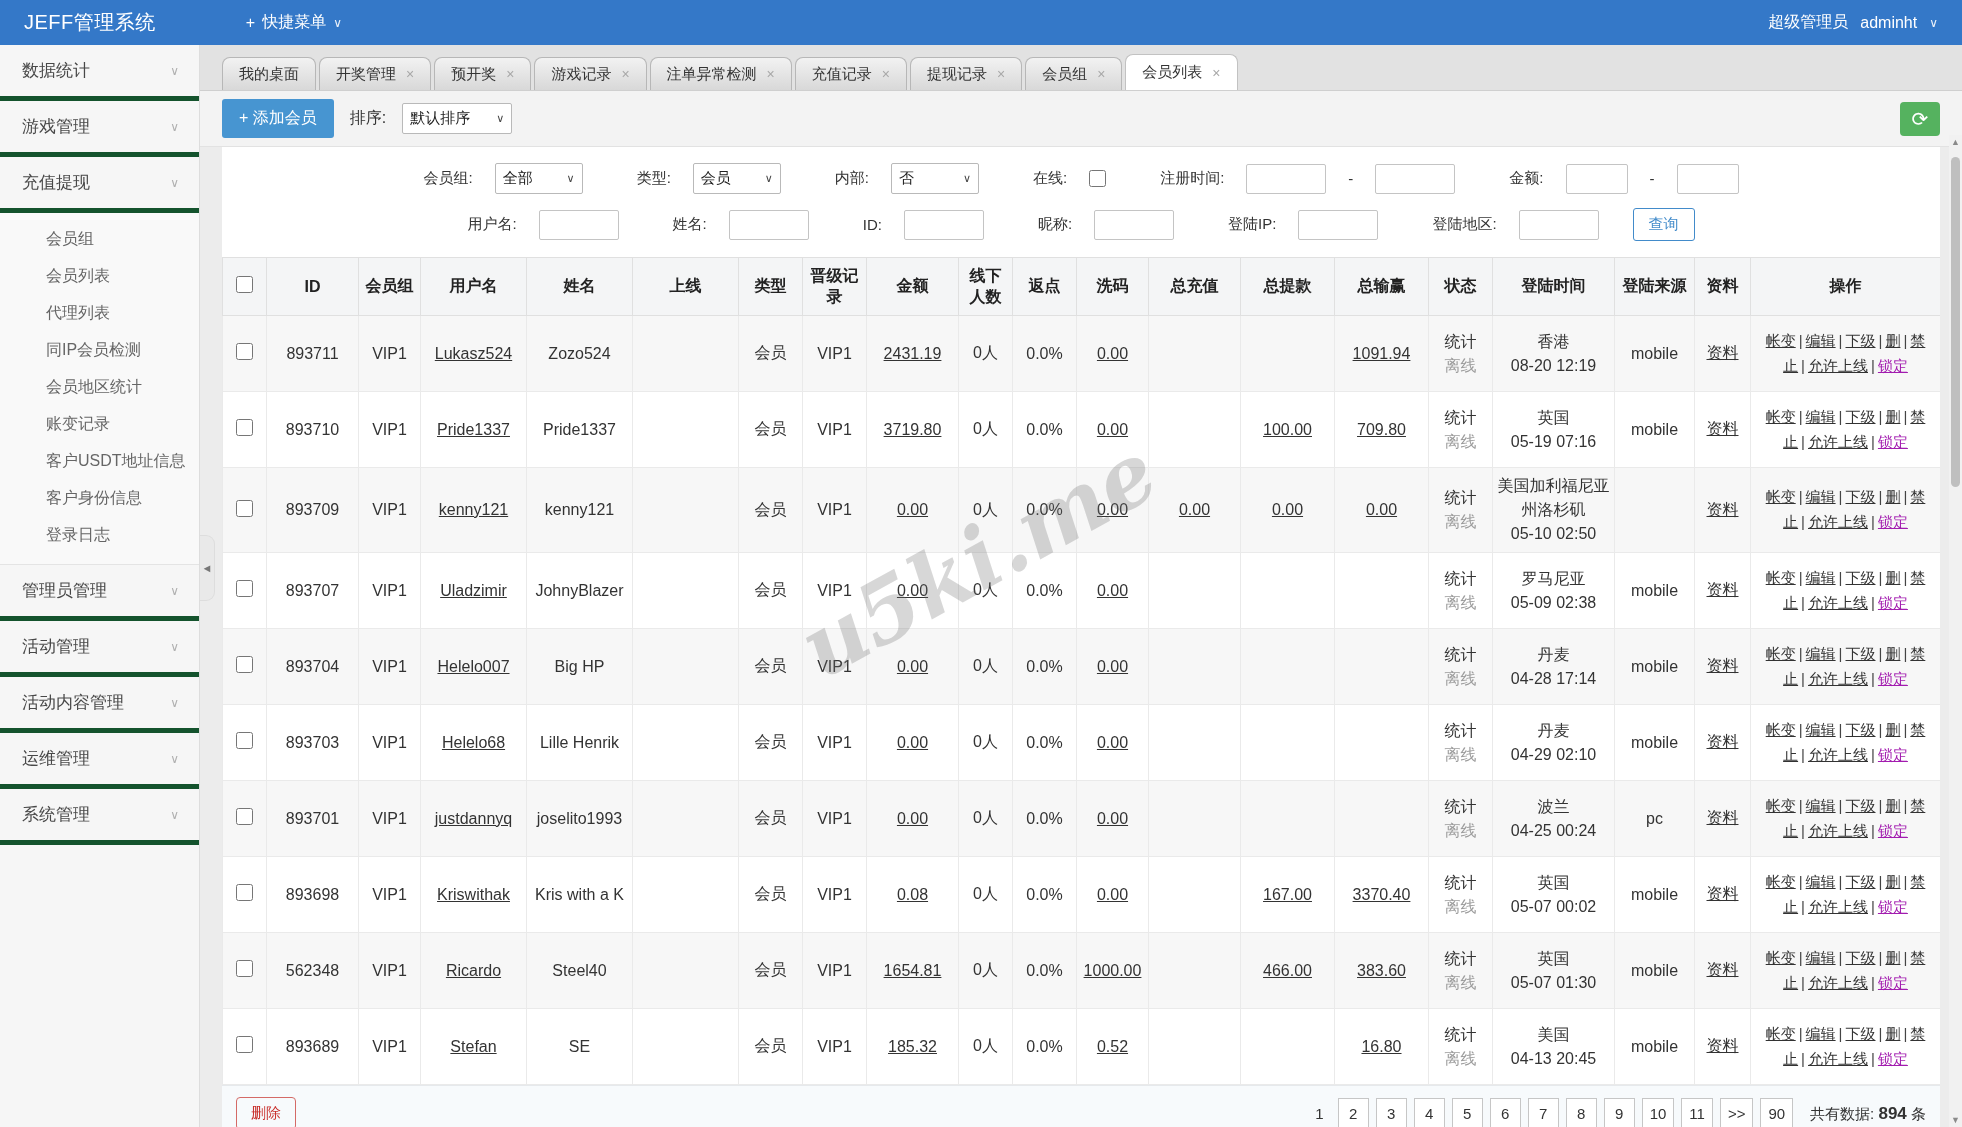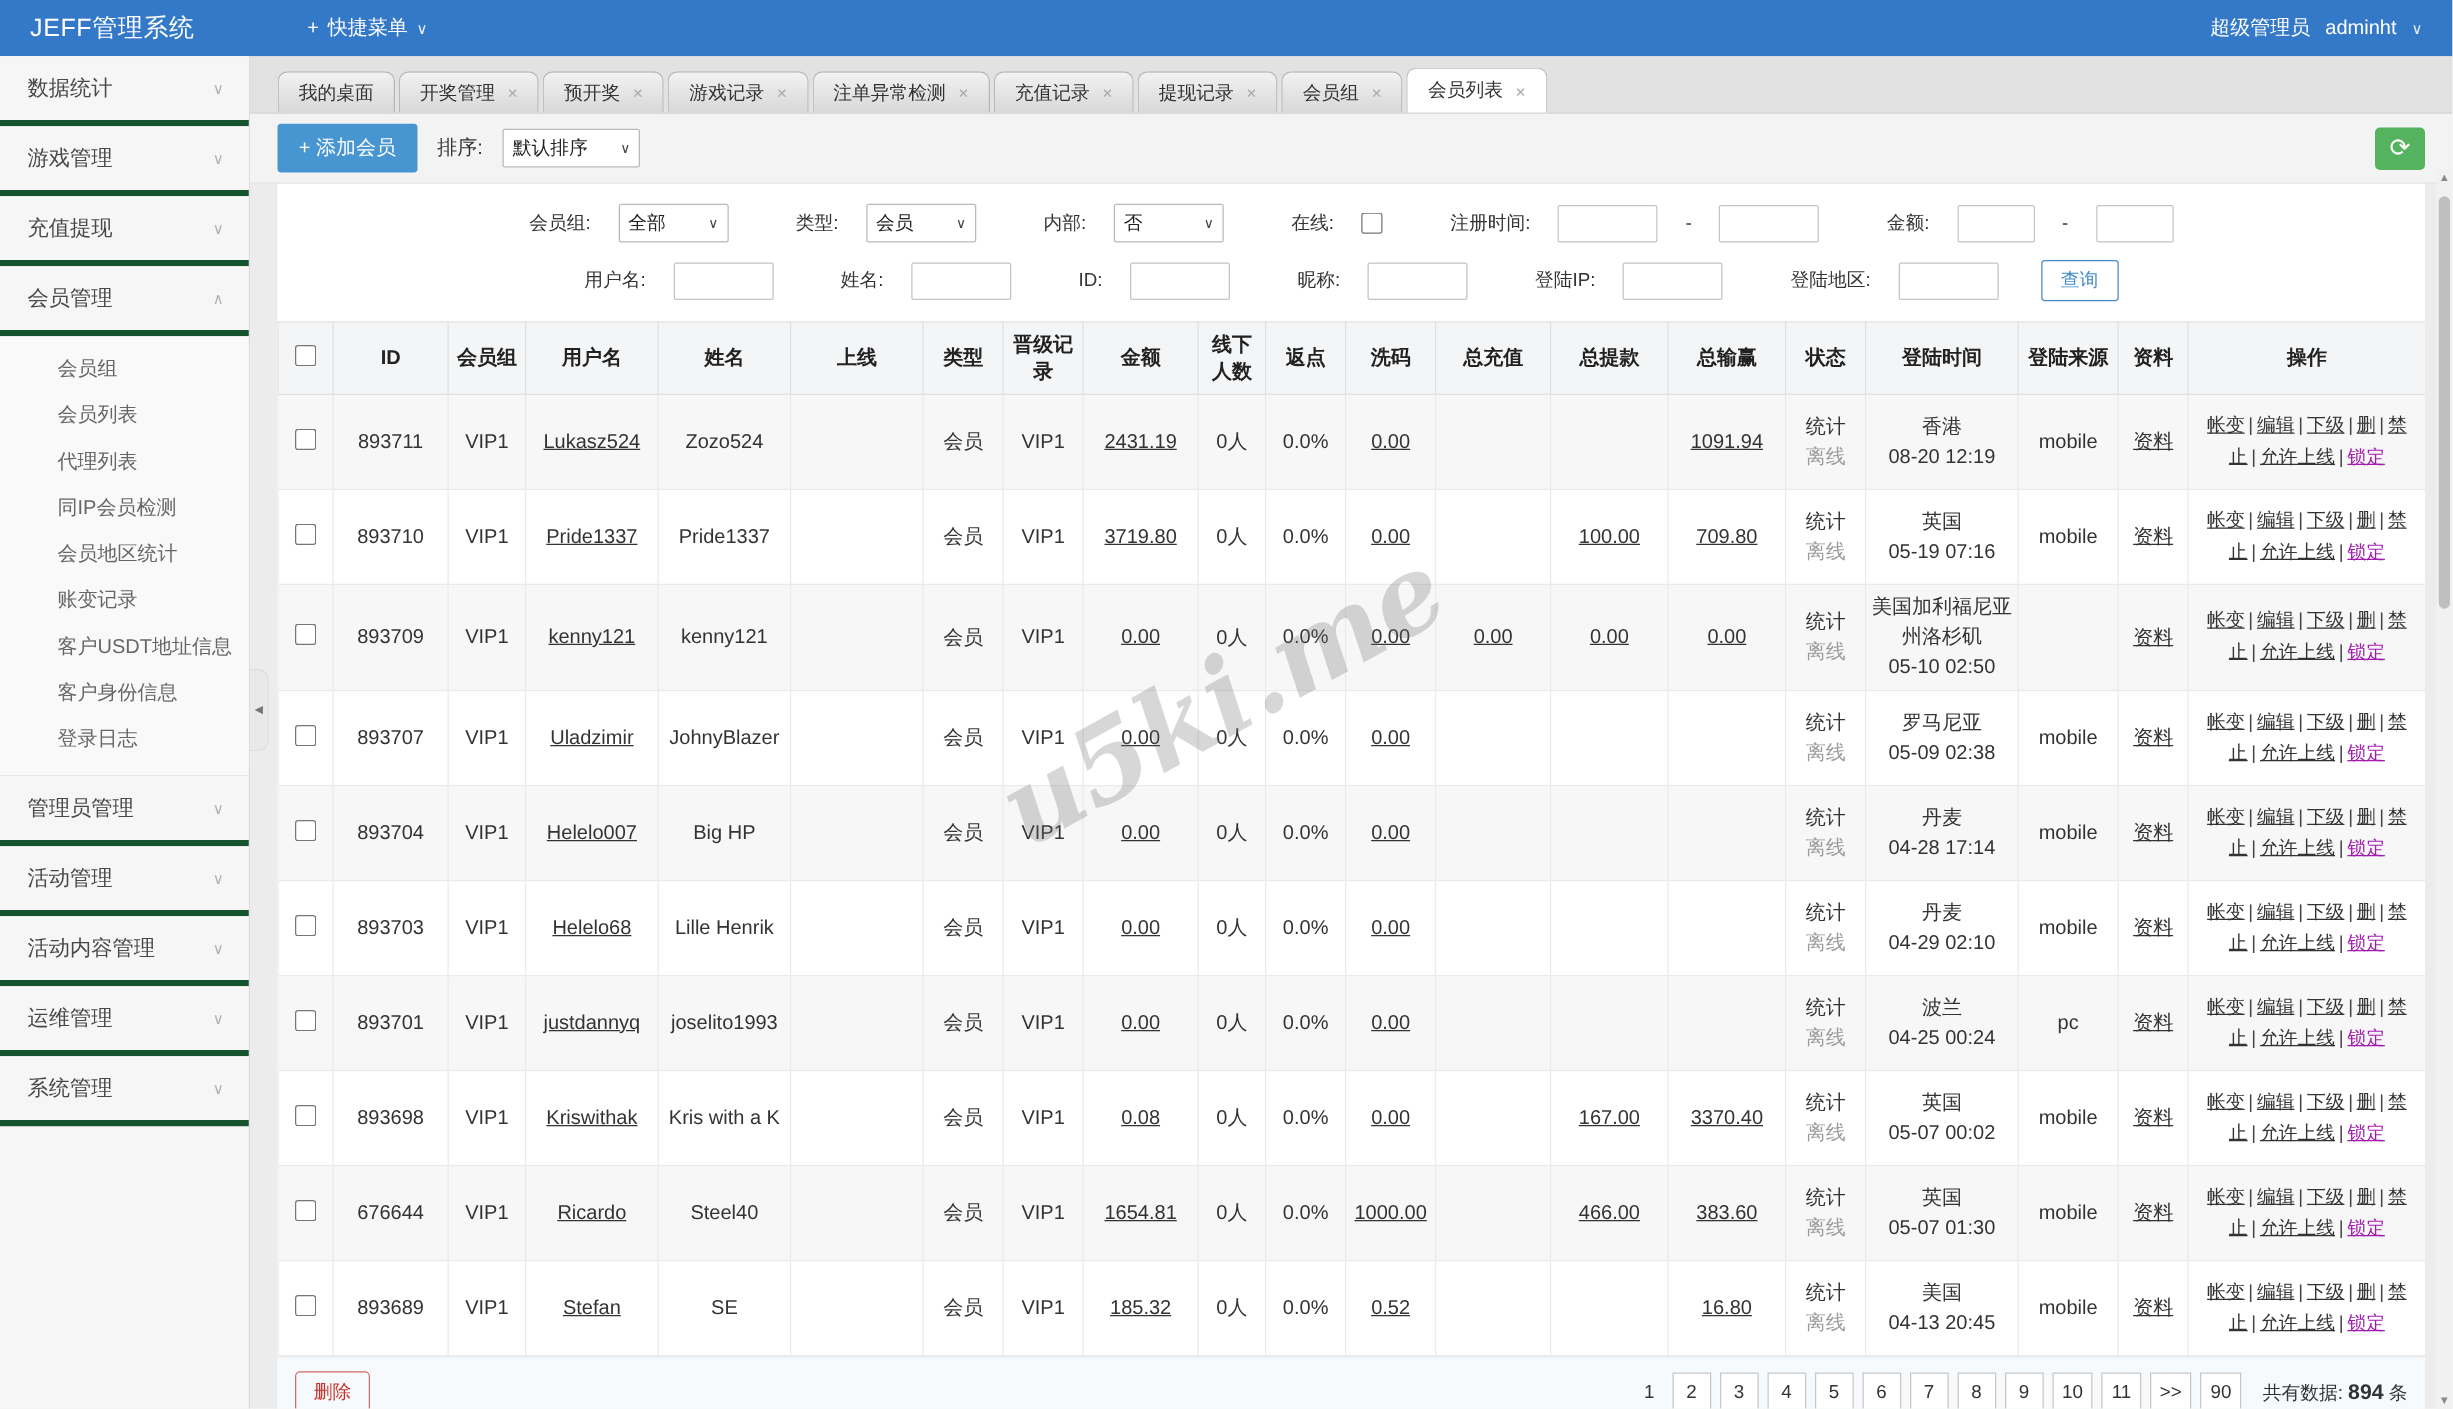--- a/index.html
+++ b/index.html
@@ -121,24 +121,20 @@
         <span>数据统计</span>
         <span class="chev">∨</span>
       </div>
       <div class="side-sec">
         <span>游戏管理</span>
         <span class="chev">∨</span>
       </div>
       <div class="side-sec">
         <span>充值提现</span>
         <span class="chev">∨</span>
-      </div>
-      <div class="side-sec">
-        <span>会员管理</span>
-        <span class="chev">∧</span>
       </div>
       <div class="side-subs">
         <div class="side-sub">会员组</div>
         <div class="side-sub">会员列表</div>
         <div class="side-sub">代理列表</div>
         <div class="side-sub">同IP会员检测</div>
         <div class="side-sub">会员地区统计</div>
         <div class="side-sub">账变记录</div>
         <div class="side-sub">客户USDT地址信息</div>
         <div class="side-sub">客户身份信息</div>
@@ -545,21 +541,21 @@
               <td>
                 <div class="st-line">英国</div>
                 <div class="st-line">05-07 00:02</div>
               </td>
               <td>mobile</td>
               <td><a class="cell-link">资料</a></td>
               <td class="ops"><a class="cell-link">帐变</a><span class="sep">|</span><a class="cell-link">编辑</a><span class="sep">|</span><a class="cell-link">下级</a><span class="sep">|</span><a class="cell-link">删</a><span class="sep">|</span><a class="cell-link">禁止</a><span class="sep">|</span><a class="cell-link">允许上线</a><span class="sep">|</span><a class="cell-link muted-link">锁定</a></td>
             </tr>
             <tr>
               <td><input type="checkbox" style=""></td>
-              <td>676644</td>
+              <td>562348</td>
               <td>VIP1</td>
               <td><a class="cell-link">Ricardo</a></td>
               <td>Steel40</td>
               <td></td>
               <td>会员</td>
               <td>VIP1</td>
               <td><a class="cell-link">1654.81</a></td>
               <td>0人</td>
               <td>0.0%</td>
               <td><a class="cell-link">1000.00</a></td>

